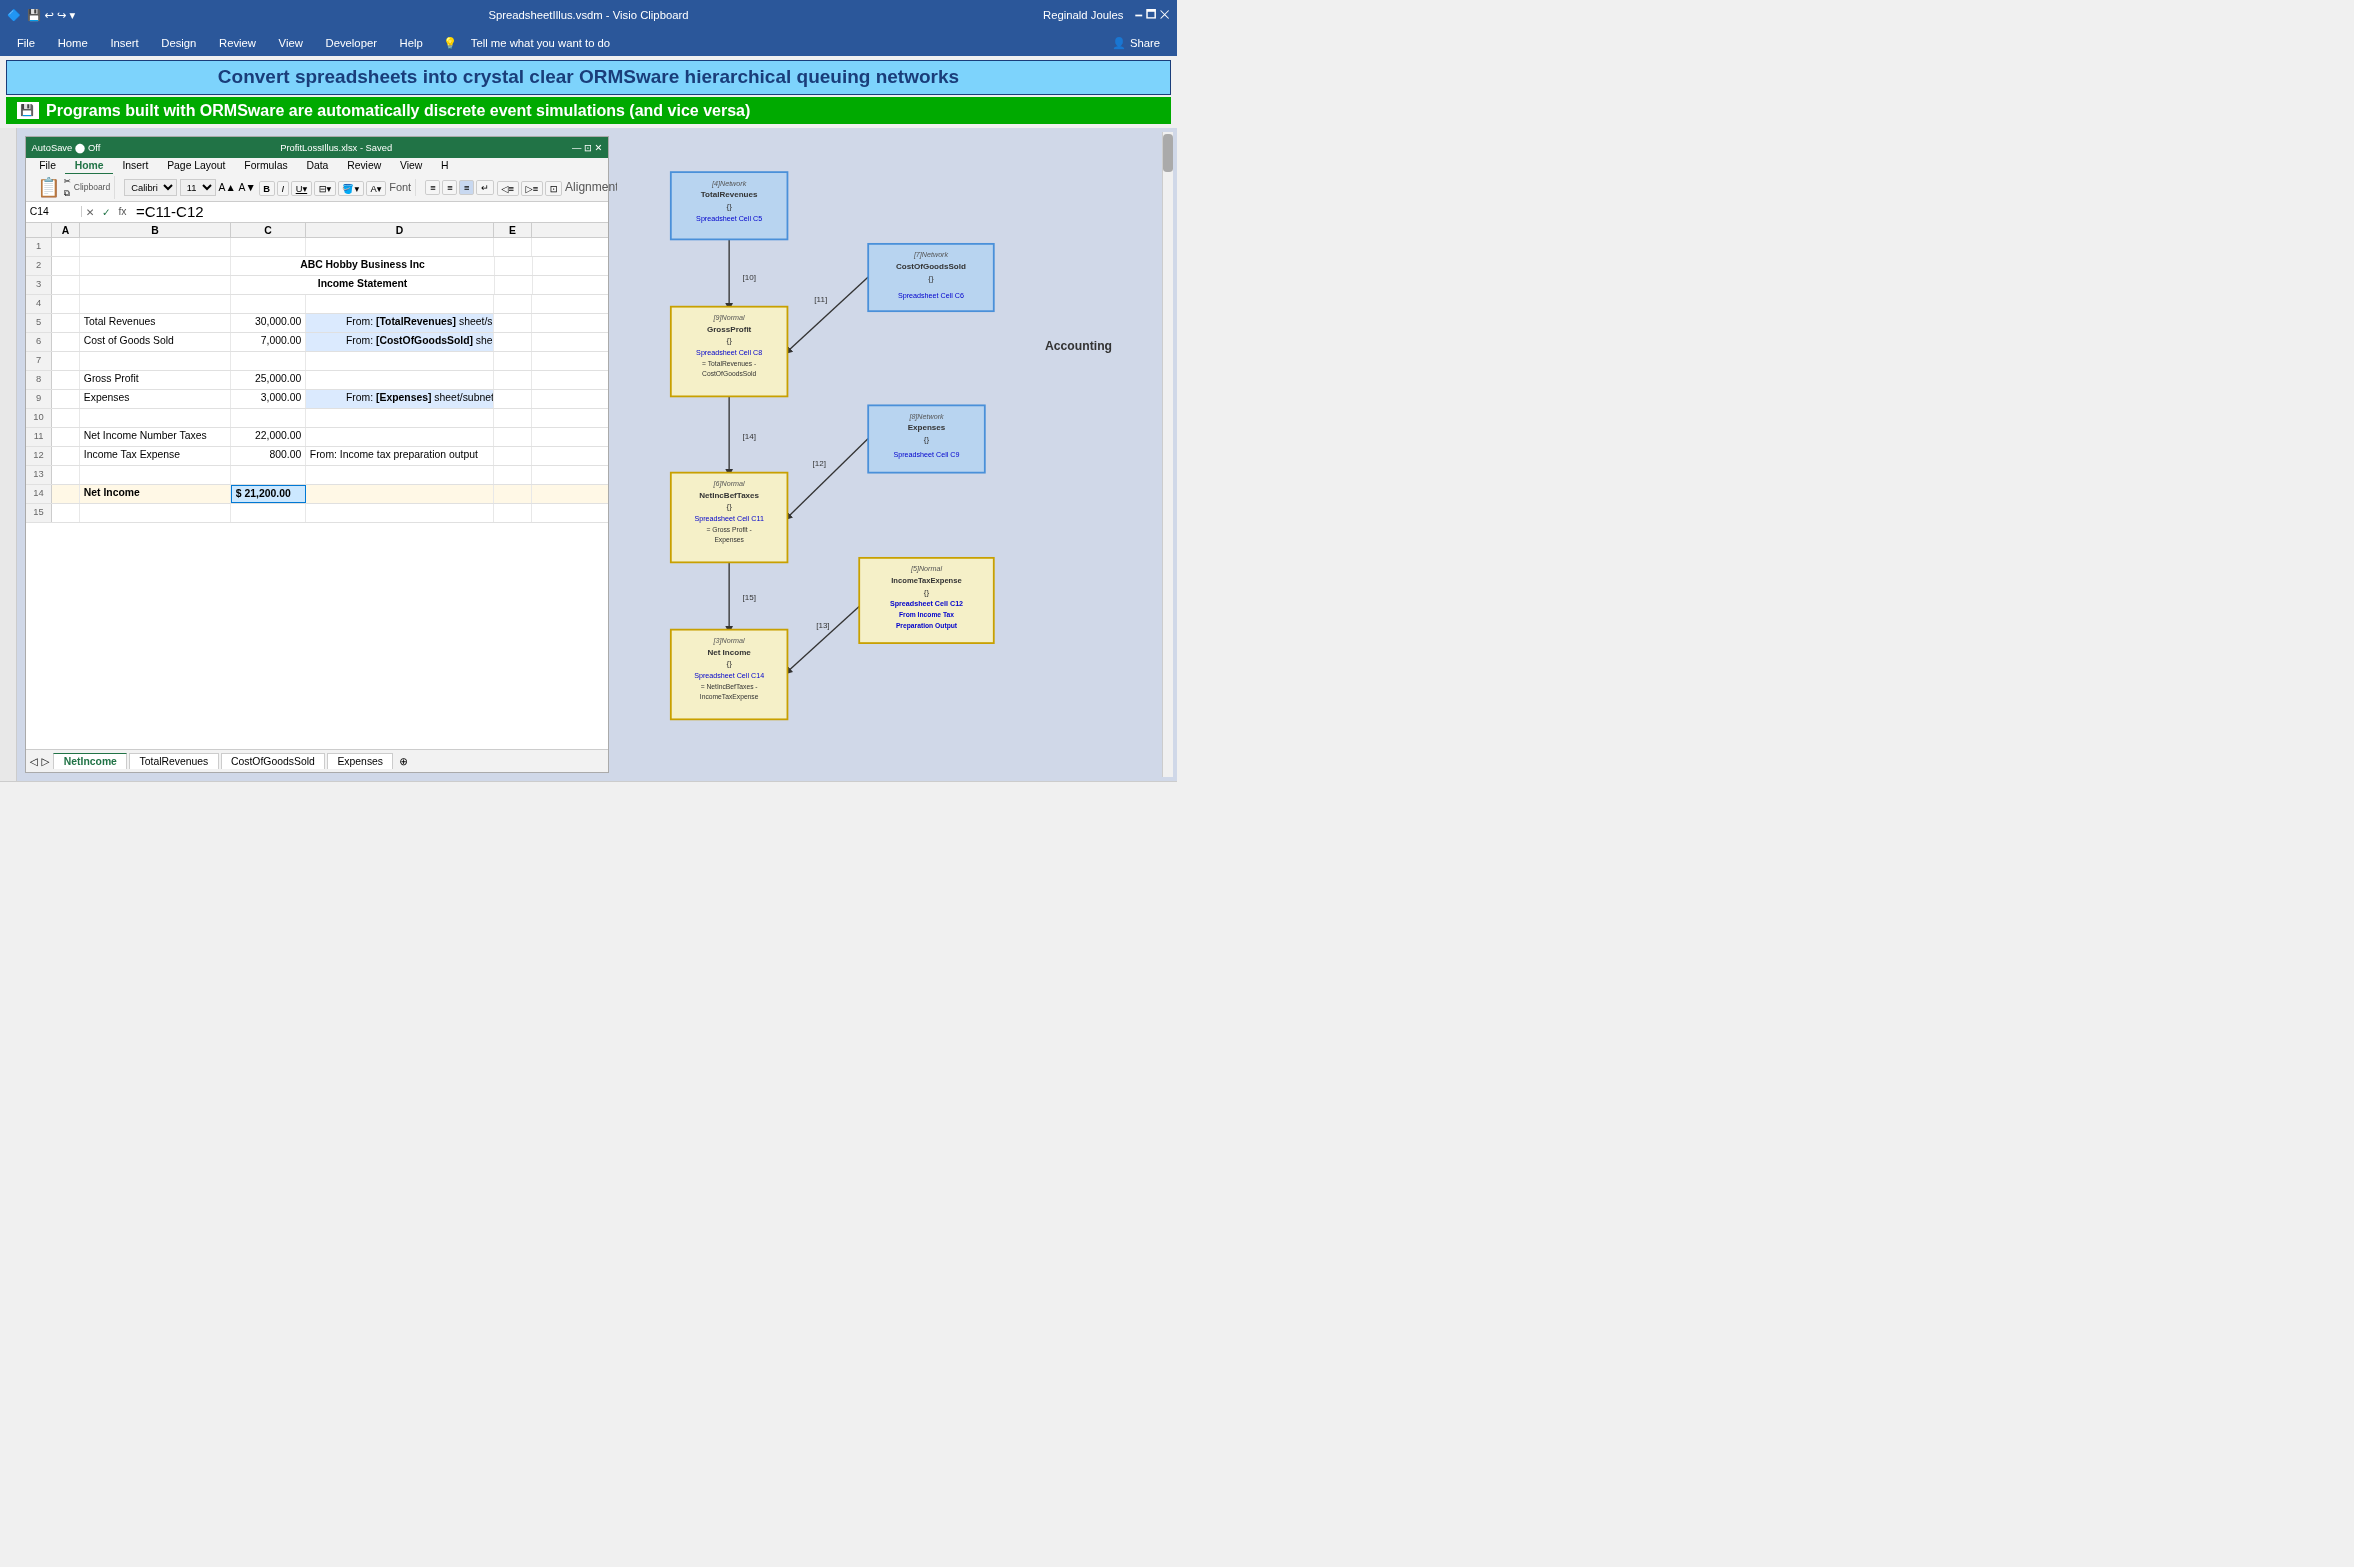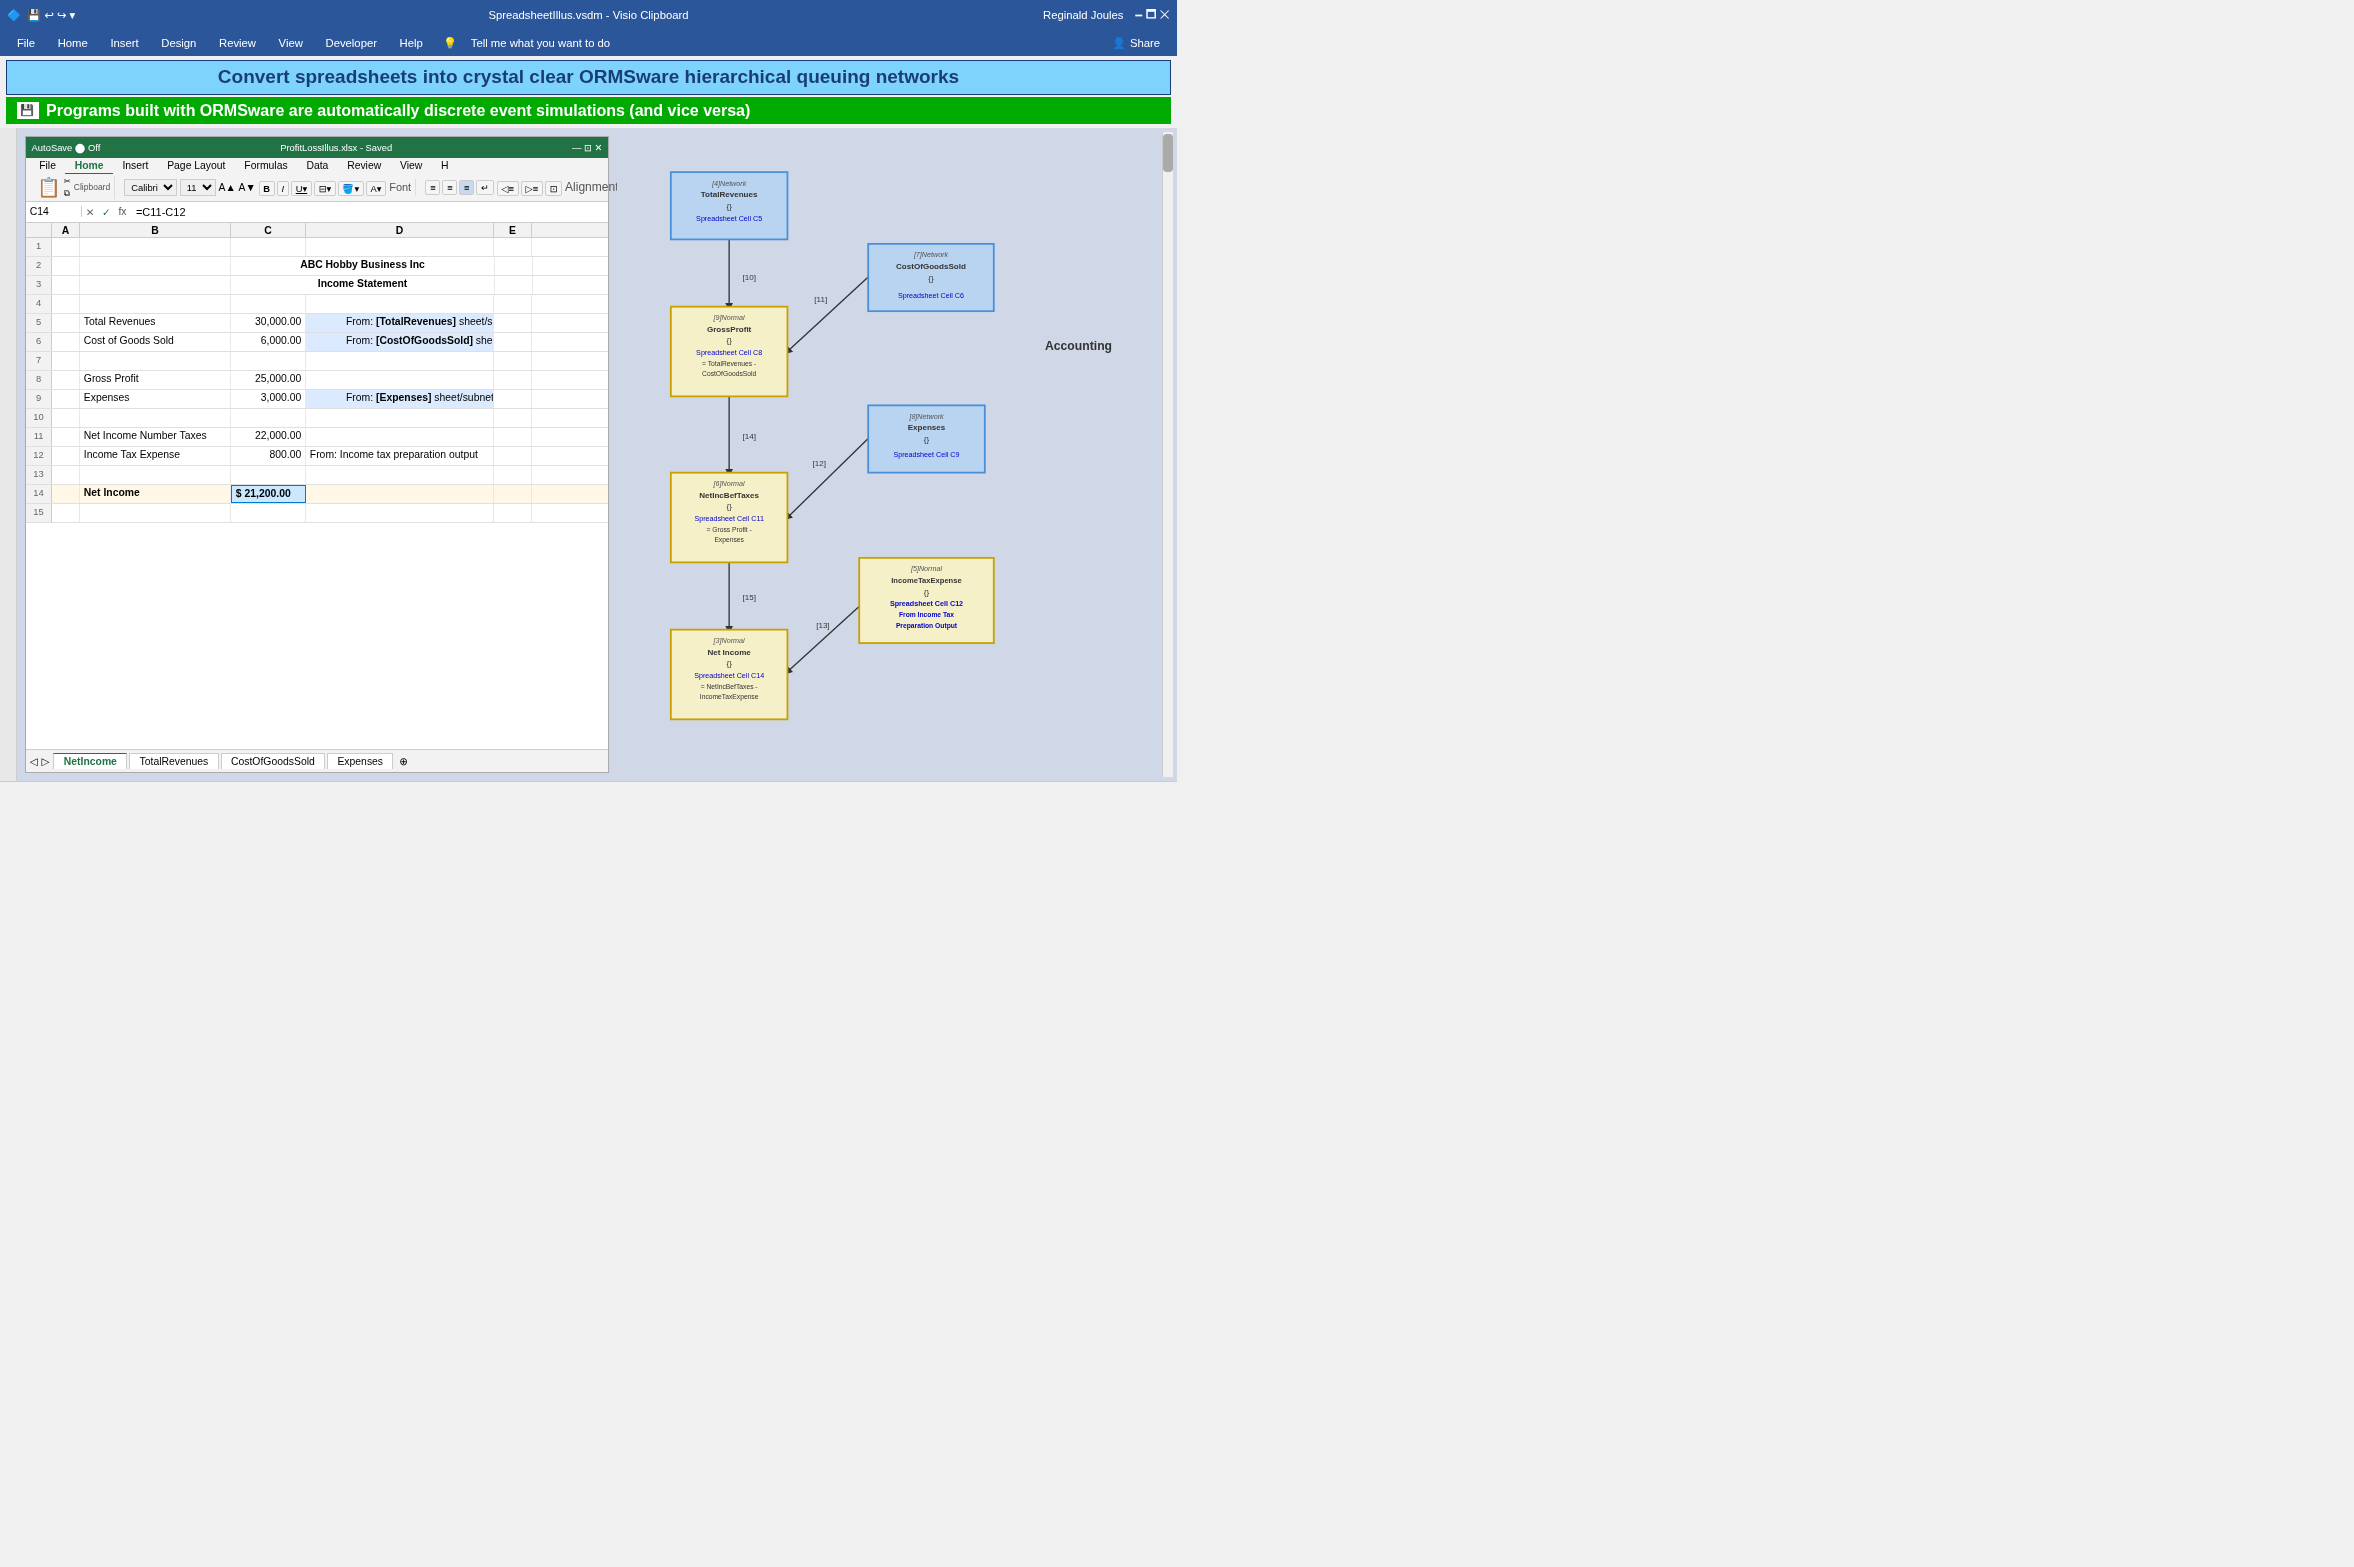--- a/index.html
+++ b/index.html
@@ -153,21 +153,21 @@
     }
     .cell-ref {
       width: 56px;
       border-right: 0.9px solid #ccc;
       padding: 0 3.8px;
       font-size: 10.4px;
     }
     .formula-input {
       flex: 1;
       padding: 0 5.6px;
-      font-size: 11px;
+      font-size: 15px;
     }
     .col-headers {
       display: flex;
       background: #f2f2f2;
       border-bottom: 0.9px solid #ccc;
       font-size: 10.4px;
       font-weight: bold;
     }
     .col-hdr {
       border-right: 0.9px solid #ccc;
@@ -473,21 +473,21 @@
         <div class="cell" style="width:151px;">Total Revenues</div>
         <div class="cell right" style="width:75px;">30,000.00</div>
         <div class="cell highlighted" style="width:188px;">From: <b>[TotalRevenues]</b> sheet/subnet</div>
         <div class="cell" style="width:38px;"></div>
       </div>
 
       <div class="grid-row">
         <div class="row-num">6</div>
         <div class="cell" style="width:28px;"></div>
         <div class="cell" style="width:151px;">Cost of Goods Sold</div>
-        <div class="cell right" style="width:75px;">6,000.00</div>
+        <div class="cell right" style="width:75px;">7,000.00</div>
         <div class="cell highlighted" style="width:188px;">From: <b>[CostOfGoodsSold]</b> sheet/subnet</div>
         <div class="cell" style="width:38px;"></div>
       </div>
 
       <div class="grid-row">
         <div class="row-num">7</div>
         <div class="cell" style="width:28px;"></div>
         <div class="cell" style="width:151px;"></div>
         <div class="cell" style="width:75px;"></div>
         <div class="cell" style="width:188px;"></div>

